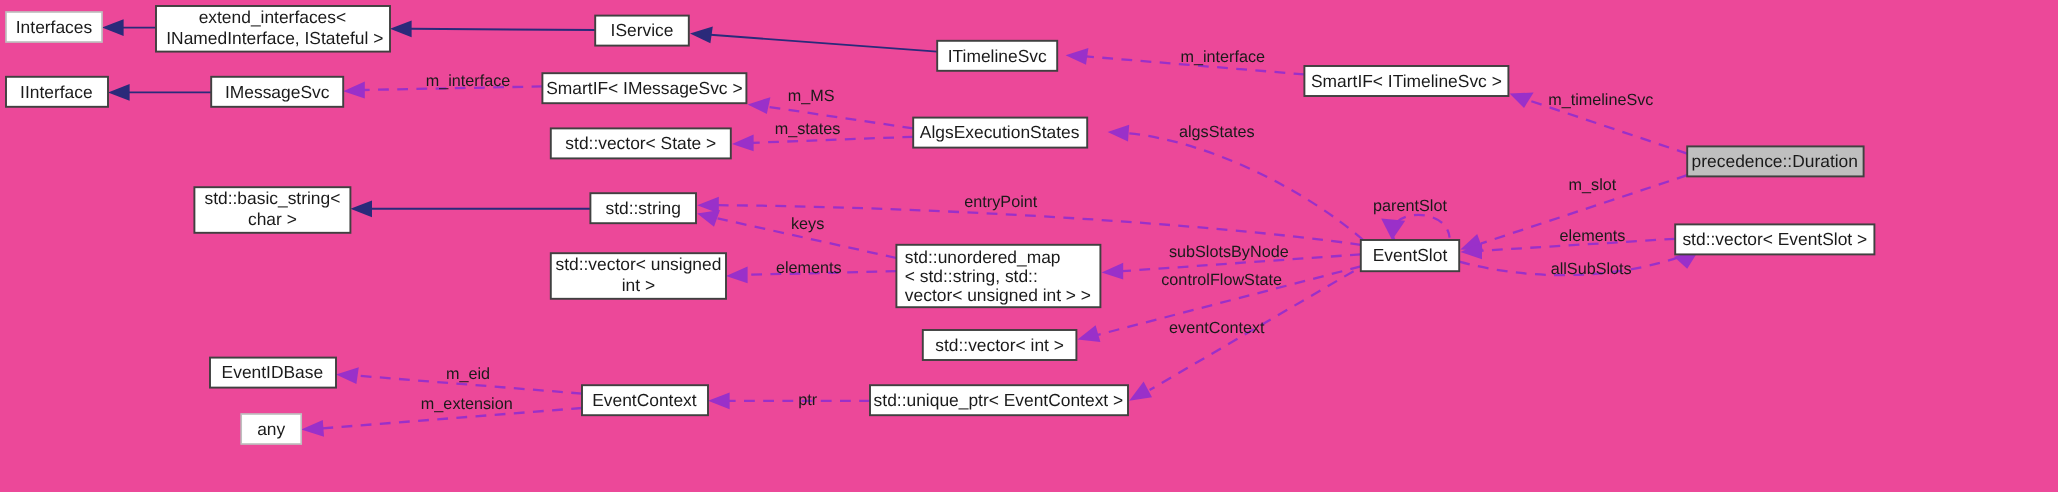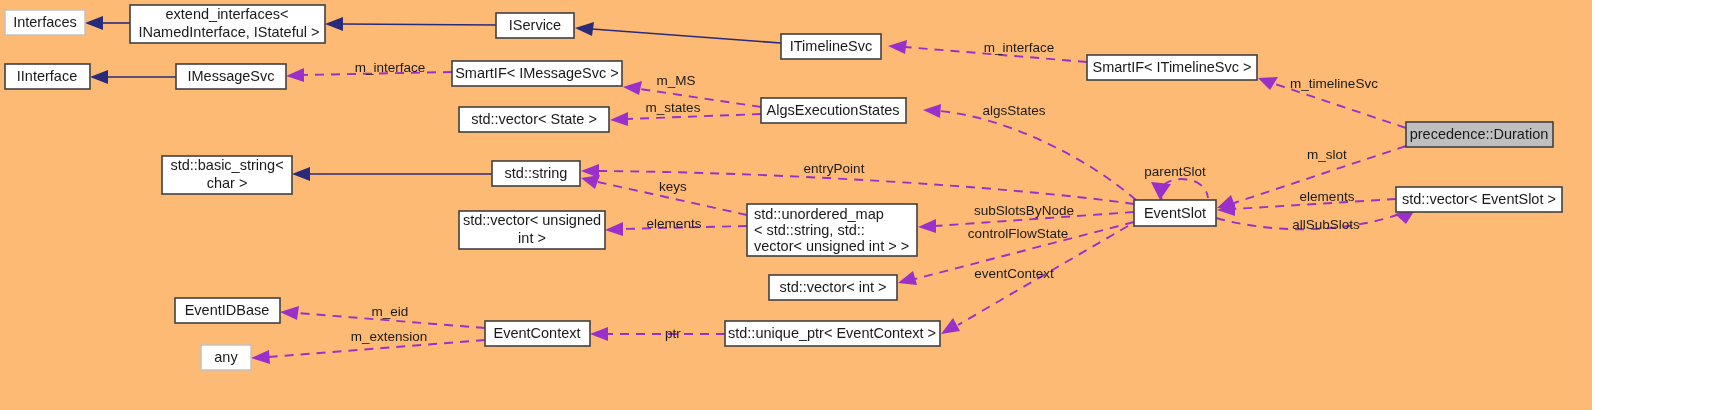--- a/index.html
+++ b/index.html
@@ -2,23 +2,23 @@
 <html><head>
 <meta charset="utf-8">
 <style>
   html, body {
     margin: 0;
     padding: 0;
     background: #ffffff;
   }
   #diagram-root {
     position: relative;
-    width: 1592px;
+    width: 1715px;
     height: 410px;
-    background: #fdba74;
+    background: #ec4899;
     font-family: "Liberation Sans", sans-serif;
     overflow: hidden;
   }
   svg.graph-canvas {
     position: absolute;
     left: 0;
     top: 0;
     width: 1715px;
     height: 410px;
   }

